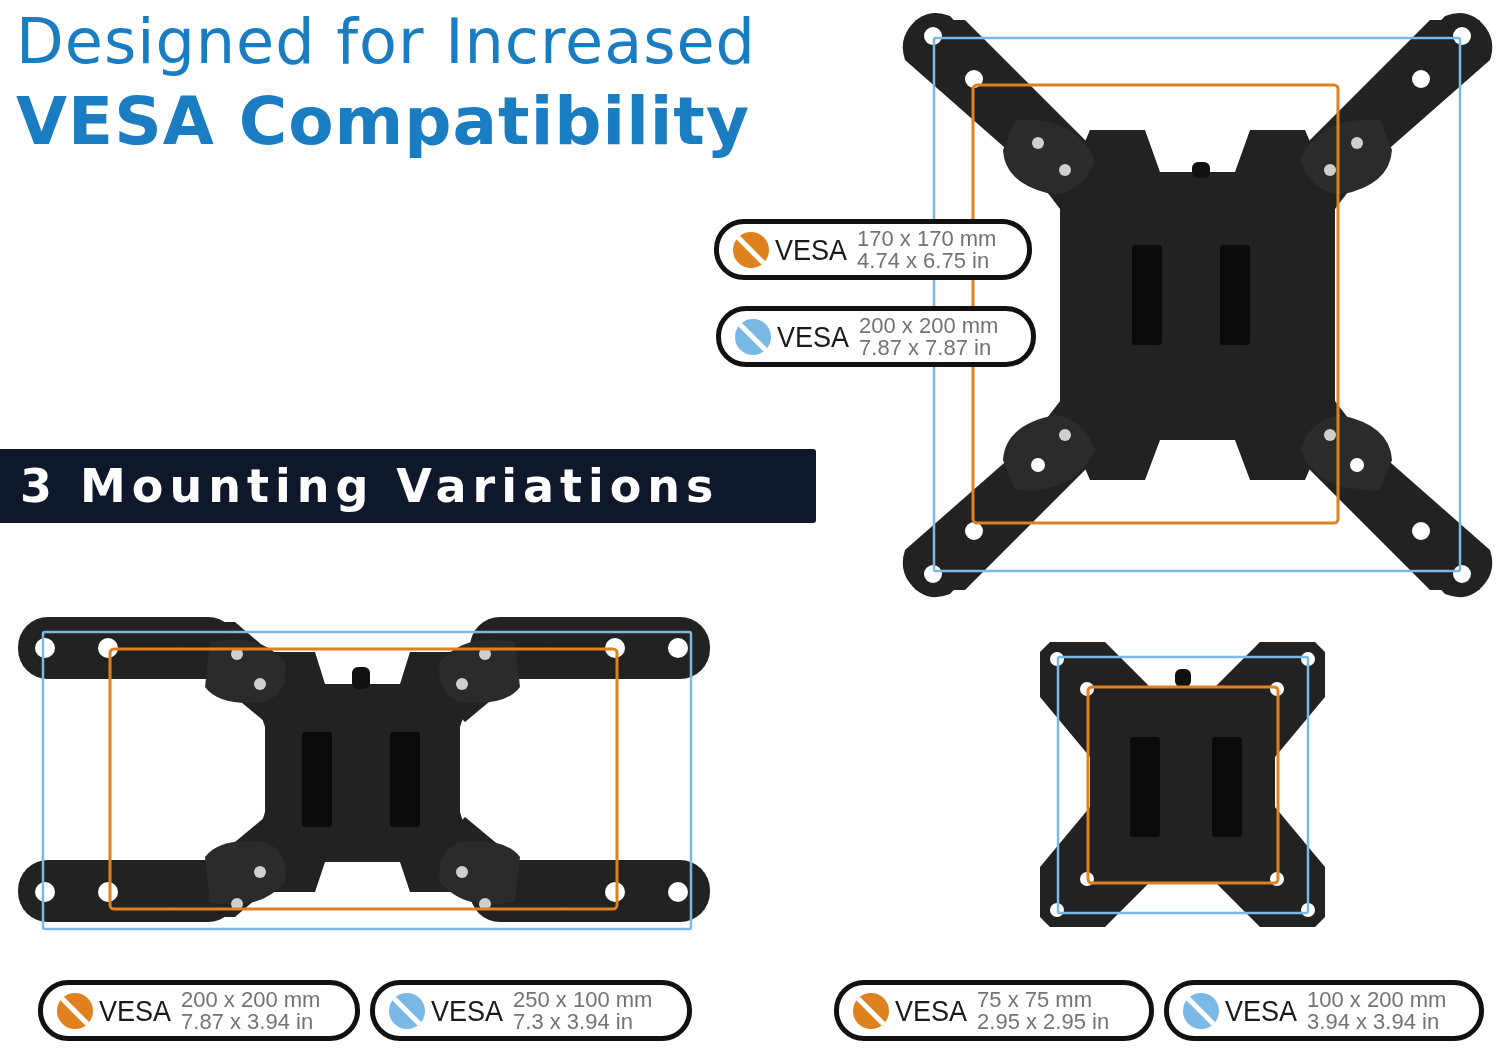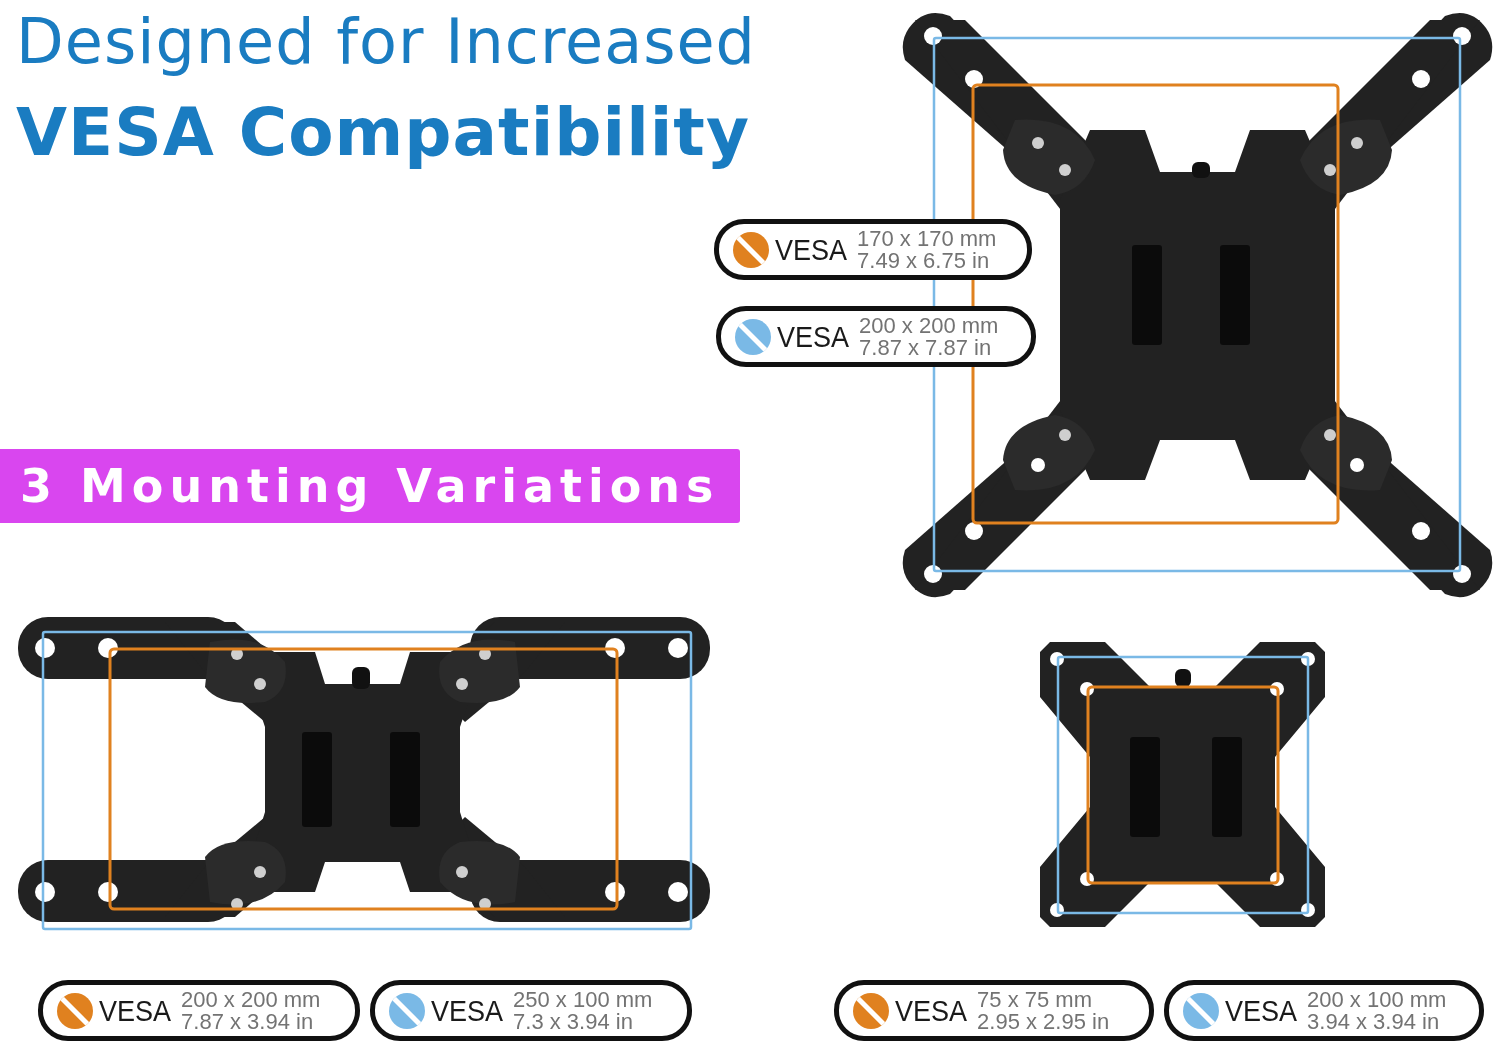--- a/index.html
+++ b/index.html
@@ -2,24 +2,24 @@
 <html><head>
 <meta charset="utf-8">
 <style>
   html, body { margin: 0; padding: 0; background: #ffffff; }
   body { width: 1500px; height: 1057px; position: relative; overflow: hidden;
          font-family: "DejaVu Sans", "Liberation Sans", sans-serif; }
   .abs { position: absolute; }
 
   .headline-1 { left: 16px; top: 3px; font-size: 62px; font-weight: 400; color: #1a7cc1;
                 letter-spacing: 1px; line-height: 78px; white-space: nowrap; }
-  .headline-2 { left: 16px; top: 93px; font-size: 66px; font-weight: 700; color: #1a7cc1;
+  .headline-2 { left: 16px; top: 82px; font-size: 66px; font-weight: 700; color: #1a7cc1;
                 letter-spacing: 1px; line-height: 80px; white-space: nowrap; }
 
-  .banner { left: 0; top: 449px; width: 740px; height: 74px; background: #d946ef;
+  .banner { left: 0; top: 449px; width: 816px; height: 74px; background: #0f172a;
             border-radius: 0 3px 3px 0; }
   .banner-text { position: absolute; left: 20px; top: 0; line-height: 74px; font-size: 46px;
                  font-weight: 700; color: #ffffff; letter-spacing: 6px; white-space: nowrap; }
 
   .pill { position: absolute; height: 61px; border: 5px solid #111; border-radius: 30px;
           background: #fff; box-sizing: border-box; display: flex; align-items: center;
           padding-left: 14px; }
   .pill .badge { width: 36px; height: 36px; border-radius: 50%; position: relative; flex: 0 0 36px;
                  overflow: hidden; }
   .pill .badge::after { content: ""; position: absolute; left: 15px; top: -6px; width: 5px; height: 48px;
@@ -96,21 +96,21 @@
 
   <rect x="39" y="38" width="526" height="533" fill="none" stroke="#7ab9e6" stroke-width="2.5" rx="2"></rect>
   <rect x="78" y="85" width="365" height="438" fill="none" stroke="#e0811f" stroke-width="3" rx="4"></rect>
 </svg>
 
 <div class="pill" style="left:714px;top:219px;width:318px;">
   <span class="badge orange"></span>
   <span class="vesa">VESA</span>
   <span class="dims">
     <span>170 x 170 mm</span>
-    <span>7.49 x 6.75 in</span>
+    <span>4.74 x 6.75 in</span>
   </span>
 </div>
 <div class="pill" style="left:716px;top:306px;width:320px;">
   <span class="badge blue"></span>
   <span class="vesa">VESA</span>
   <span class="dims">
     <span>200 x 200 mm</span>
     <span>7.87 x 7.87 in</span>
   </span>
 </div>
@@ -206,16 +206,16 @@
   <span class="vesa">VESA</span>
   <span class="dims">
     <span>75 x 75 mm</span>
     <span>2.95 x 2.95 in</span>
   </span>
 </div>
 <div class="pill" style="left:1164px;top:980px;width:320px;">
   <span class="badge blue"></span>
   <span class="vesa">VESA</span>
   <span class="dims">
-    <span>200 x 100 mm</span>
+    <span>100 x 200 mm</span>
     <span>3.94 x 3.94 in</span>
   </span>
 </div>
 
 </body></html>

